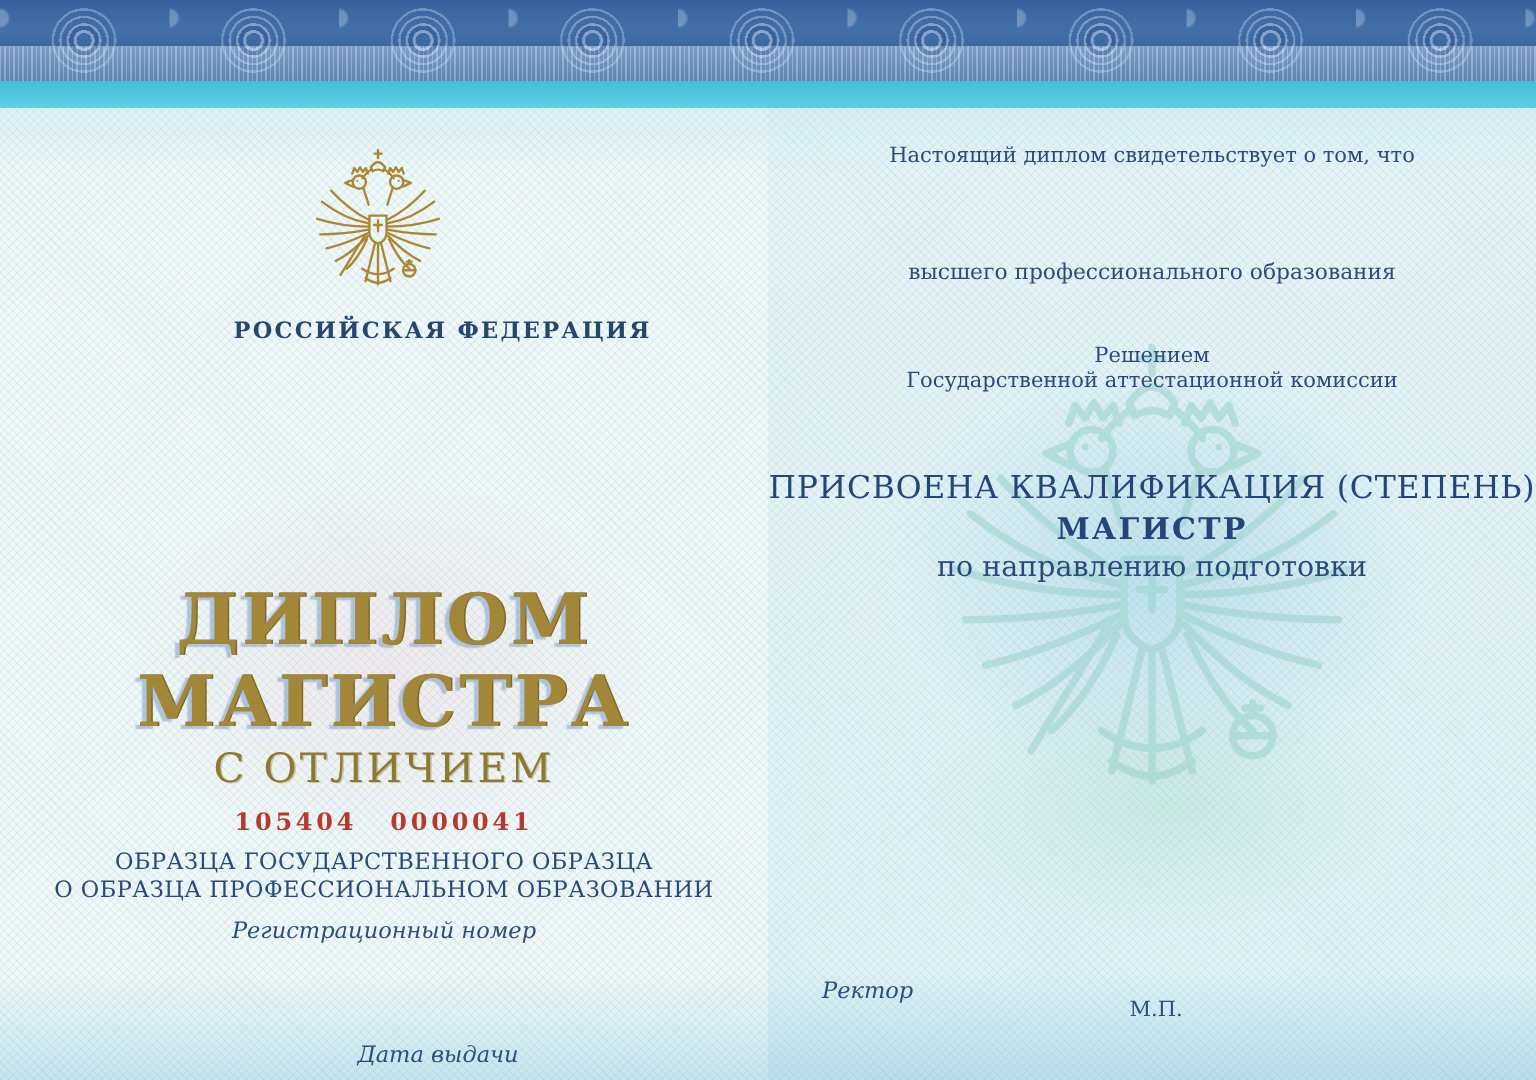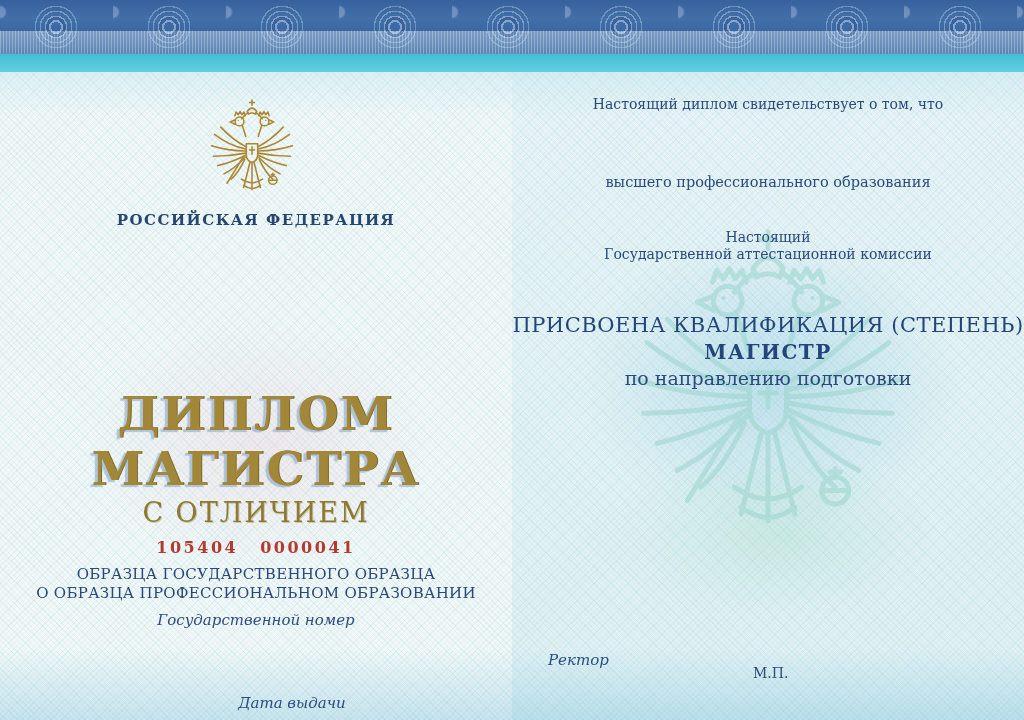--- a/index.html
+++ b/index.html
@@ -49,21 +49,21 @@
         rgba(255,255,255,0) 21.5px),
       radial-gradient(circle at 0px 12px, rgba(220,235,255,.30) 0 5px, rgba(220,235,255,0) 7px);
     background-size:113px 54px;background-repeat:repeat-x;}
 
   
   .page{position:absolute;top:0;width:512px;height:704px;}
   .page-left{left:0;}
   .page-right{left:512px;}
   .abs{position:absolute;}
   .ctr{left:0;width:512px;text-align:center;}
-  .country{top:211px;font-size:15px;font-weight:bold;letter-spacing:1.5px;color:#25466f;}
+  .country{top:211px;font-size:15px;font-weight:bold;letter-spacing:1.5px;color:#25466f;padding-left:39px;}
   .title{top:386px;font-size:47px;line-height:55px;letter-spacing:2px;
     color:#a28738;font-weight:bold;
     text-shadow:-3px 2px 1px rgba(122,158,200,.55), 1px 0 0 #7d692a;}
   .honors{top:497px;font-size:27px;letter-spacing:2px;color:#8e7930;
     text-shadow:1px 1px 0 rgba(140,120,60,.35);}
   .serial{top:538px;font-size:16px;font-weight:bold;letter-spacing:2.5px;word-spacing:14px;color:#b23a2e;}
   .doctype{top:565px;font-size:15px;line-height:19px;letter-spacing:.3px;color:#28497a;}
   .reglabel{top:611px;font-size:15px;font-style:italic;color:#2c4d7e;}
   .datelabel{top:694px;font-size:15px;font-style:italic;color:#2c4d7e;margin-left:36px;}
 
@@ -166,35 +166,35 @@
 
     <div class="abs ctr honors">С ОТЛИЧИЕМ</div>
 
     <div class="abs ctr serial">105404 0000041</div>
 
     <div class="abs ctr doctype">
       <div>ОБРАЗЦА ГОСУДАРСТВЕННОГО ОБРАЗЦА</div>
       <div>О ОБРАЗЦА ПРОФЕССИОНАЛЬНОМ ОБРАЗОВАНИИ</div>
     </div>
 
-    <div class="abs ctr reglabel">Государственной номер</div>
+    <div class="abs ctr reglabel">Регистрационный номер</div>
 
     <div class="abs ctr datelabel">Дата выдачи</div>
   </div>
 
   <div class="page page-right">
 
     <div class="abs ctr statement">Настоящий диплом свидетельствует о том, что</div>
 
     <div class="abs ctr program">
       <div>высшего профессионального образования</div>
     </div>
 
     <div class="abs ctr decision">
-      <div>Настоящий</div>
+      <div>Решением</div>
       <div>Государственной аттестационной комиссии</div>
     </div>
 
     <div class="abs ctr qual">ПРИСВОЕНА КВАЛИФИКАЦИЯ (СТЕПЕНЬ)</div>
 
     <div class="abs ctr degree">МАГИСТР</div>
 
     <div class="abs ctr field">по направлению подготовки</div>
 
 

